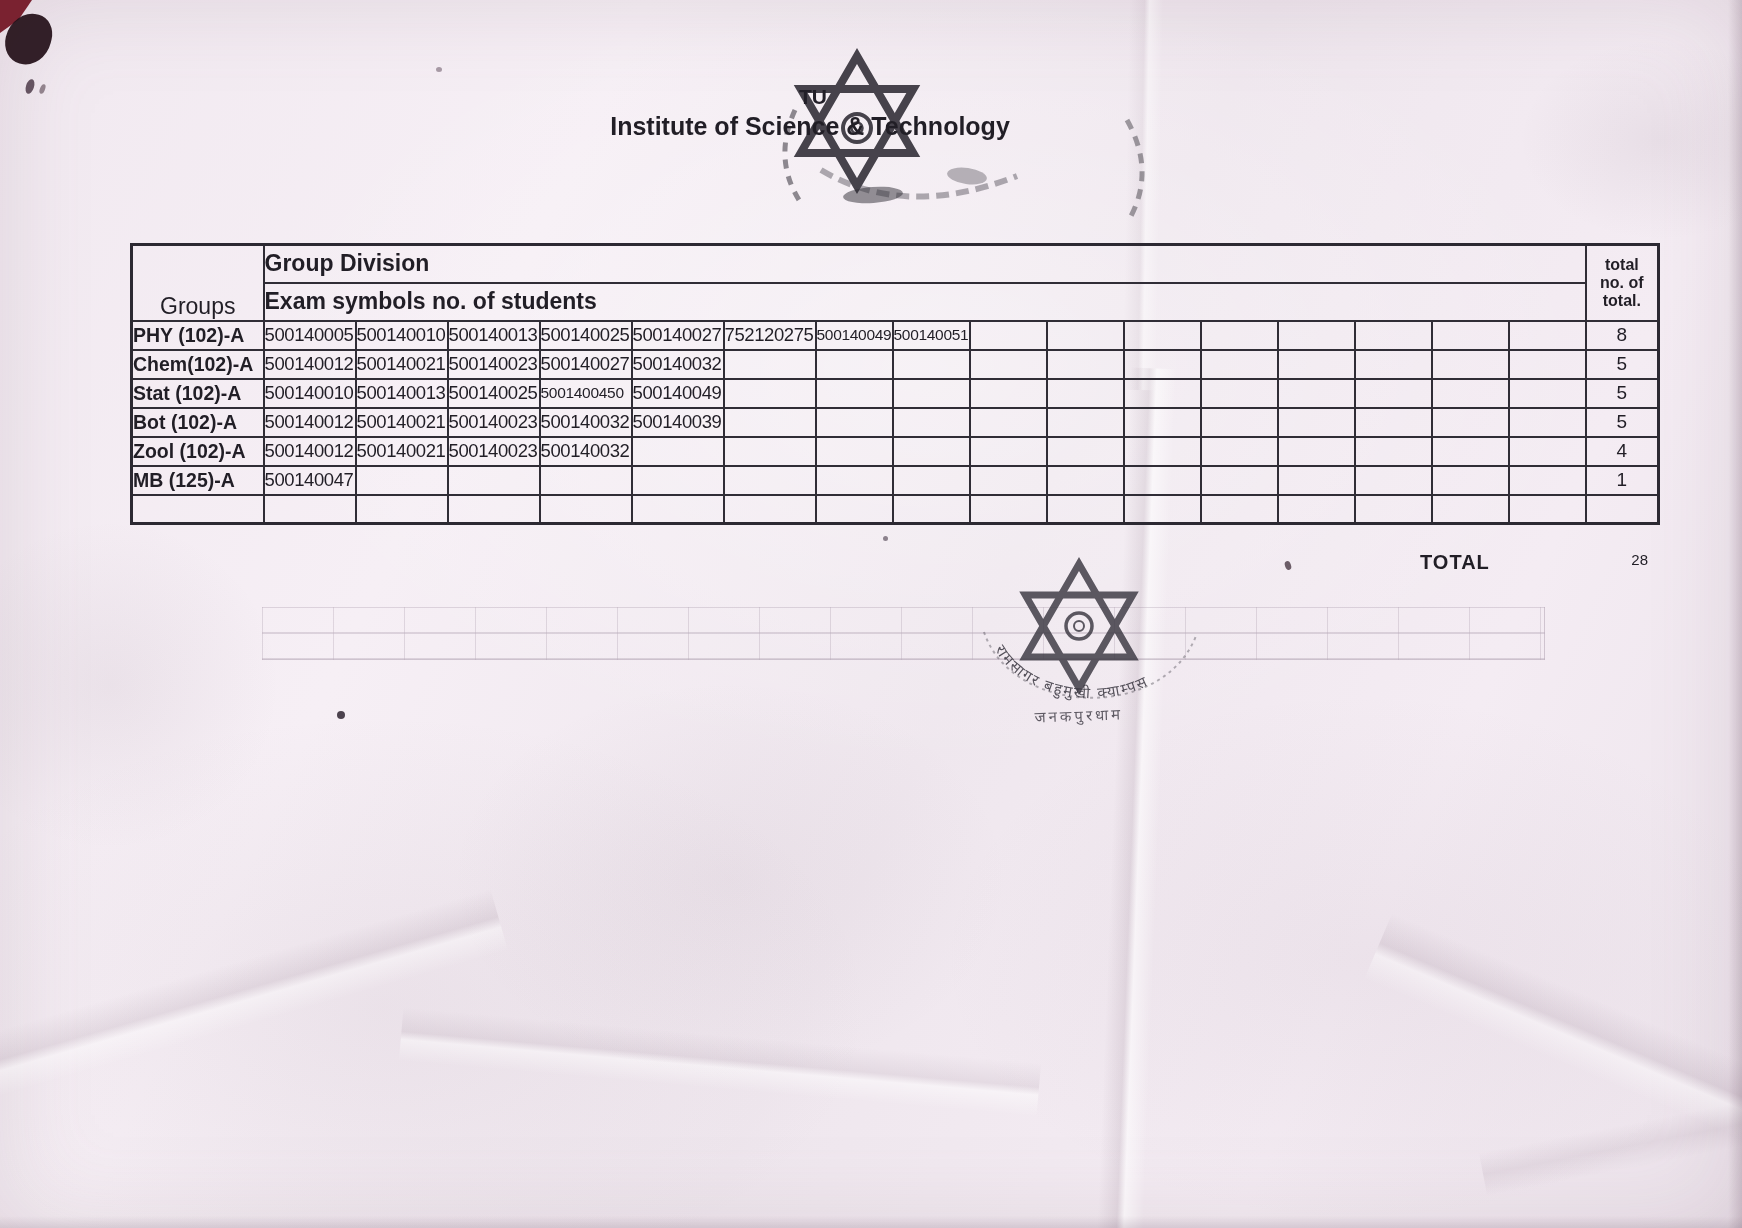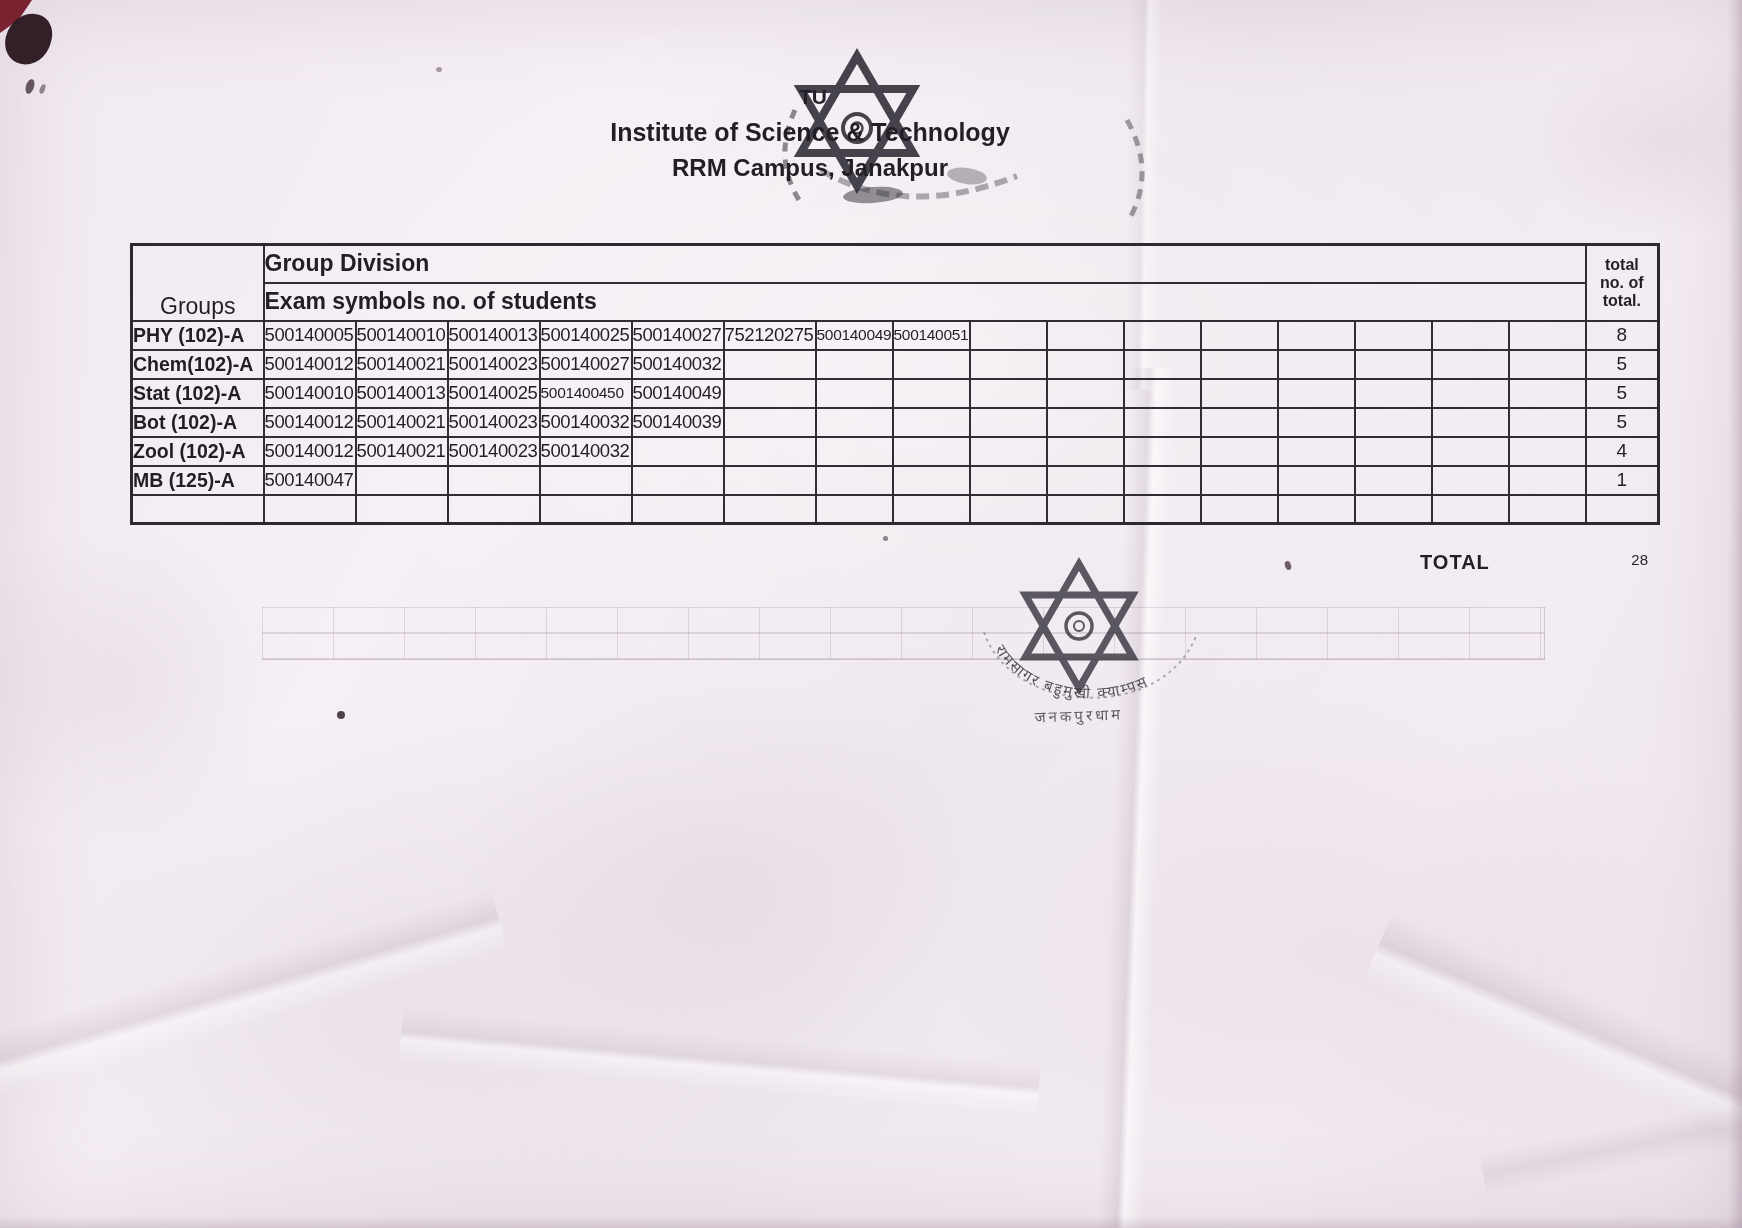--- a/index.html
+++ b/index.html
@@ -38,21 +38,21 @@
   
   .blob1{left:0;top:0;width:32px;height:36px;background:#7a2230;clip-path:polygon(0 0,100% 0,58% 55%,0 92%);}
   .blob2{left:6px;top:13px;width:45px;height:52px;background:#241019;border-radius:58% 42% 55% 45%;transform:rotate(14deg);opacity:.93;}
   .mark-a{left:26px;top:79px;width:8px;height:15px;background:#43303f;border-radius:50%;transform:rotate(18deg);opacity:.8;}
   .mark-b{left:40px;top:84px;width:5px;height:10px;background:#55414f;border-radius:50%;transform:rotate(22deg);opacity:.6;}
   .sp1{left:337px;top:711px;width:8px;height:8px;background:#2e2330;border-radius:50%;opacity:.85;}
   .sp2{left:883px;top:536px;width:5px;height:5px;background:#463848;border-radius:50%;opacity:.6;}
   .sp3{left:1285px;top:561px;width:6px;height:9px;background:#4a3a45;border-radius:50%;transform:rotate(-20deg);opacity:.8;}
   .sp4{left:436px;top:67px;width:6px;height:5px;background:#5a4656;border-radius:50%;opacity:.5;}
   
-  .doc-header{position:absolute;top:118px;left:330px;width:960px;text-align:center;}
+  .doc-header{position:absolute;top:112px;left:330px;width:960px;text-align:center;}
   .t1{font-size:25px;font-weight:bold;}
   .t2{font-size:24px;font-weight:bold;margin-top:7px;}
   .t3{font-size:24px;font-weight:bold;margin-top:9px;letter-spacing:.2px;}
   
   .stamp-top{position:absolute;left:755px;top:48px;}
   .stamp-seal{position:absolute;left:950px;top:542px;}
   
   .exam-table{position:absolute;left:130px;top:243px;width:1527px;border-collapse:collapse;table-layout:fixed;border:3px solid #2c2932;}
   .exam-table th,.exam-table td{border:2px solid #302d36;overflow:hidden;white-space:nowrap;padding:0;}
   .exam-table thead tr{height:38px;}
@@ -112,21 +112,20 @@
       <path d="M 372 72 Q 400 122 376 168" stroke-width="5" stroke-dasharray="10 8" opacity=".5"></path>
       <path d="M 66 122 Q 150 172 262 128" stroke-width="6" stroke-dasharray="13 7" opacity=".42"></path>
     </g>
     <ellipse cx="118" cy="147" rx="30" ry="8" fill="#2e2b34" opacity=".5" transform="rotate(-4 118 147)"></ellipse>
     <ellipse cx="212" cy="128" rx="20" ry="8" fill="#2e2b34" opacity=".32" transform="rotate(8 212 128)"></ellipse>
     <text x="44" y="56" font-size="21" font-weight="bold" fill="#221f28">TU</text>
   </svg>
 
   <div class="doc-header">
     <div class="t1">Institute of Science &amp; Technology</div>
-    <div class="t2">RRM Campus, Janakpur</div>
   </div>
 
   <table class="exam-table">
     <colgroup id="cg">
         <col style="width: 132px;">
         <col style="width: 92px;">
         <col style="width: 92px;">
         <col style="width: 92px;">
         <col style="width: 92px;">
         <col style="width: 92px;">

